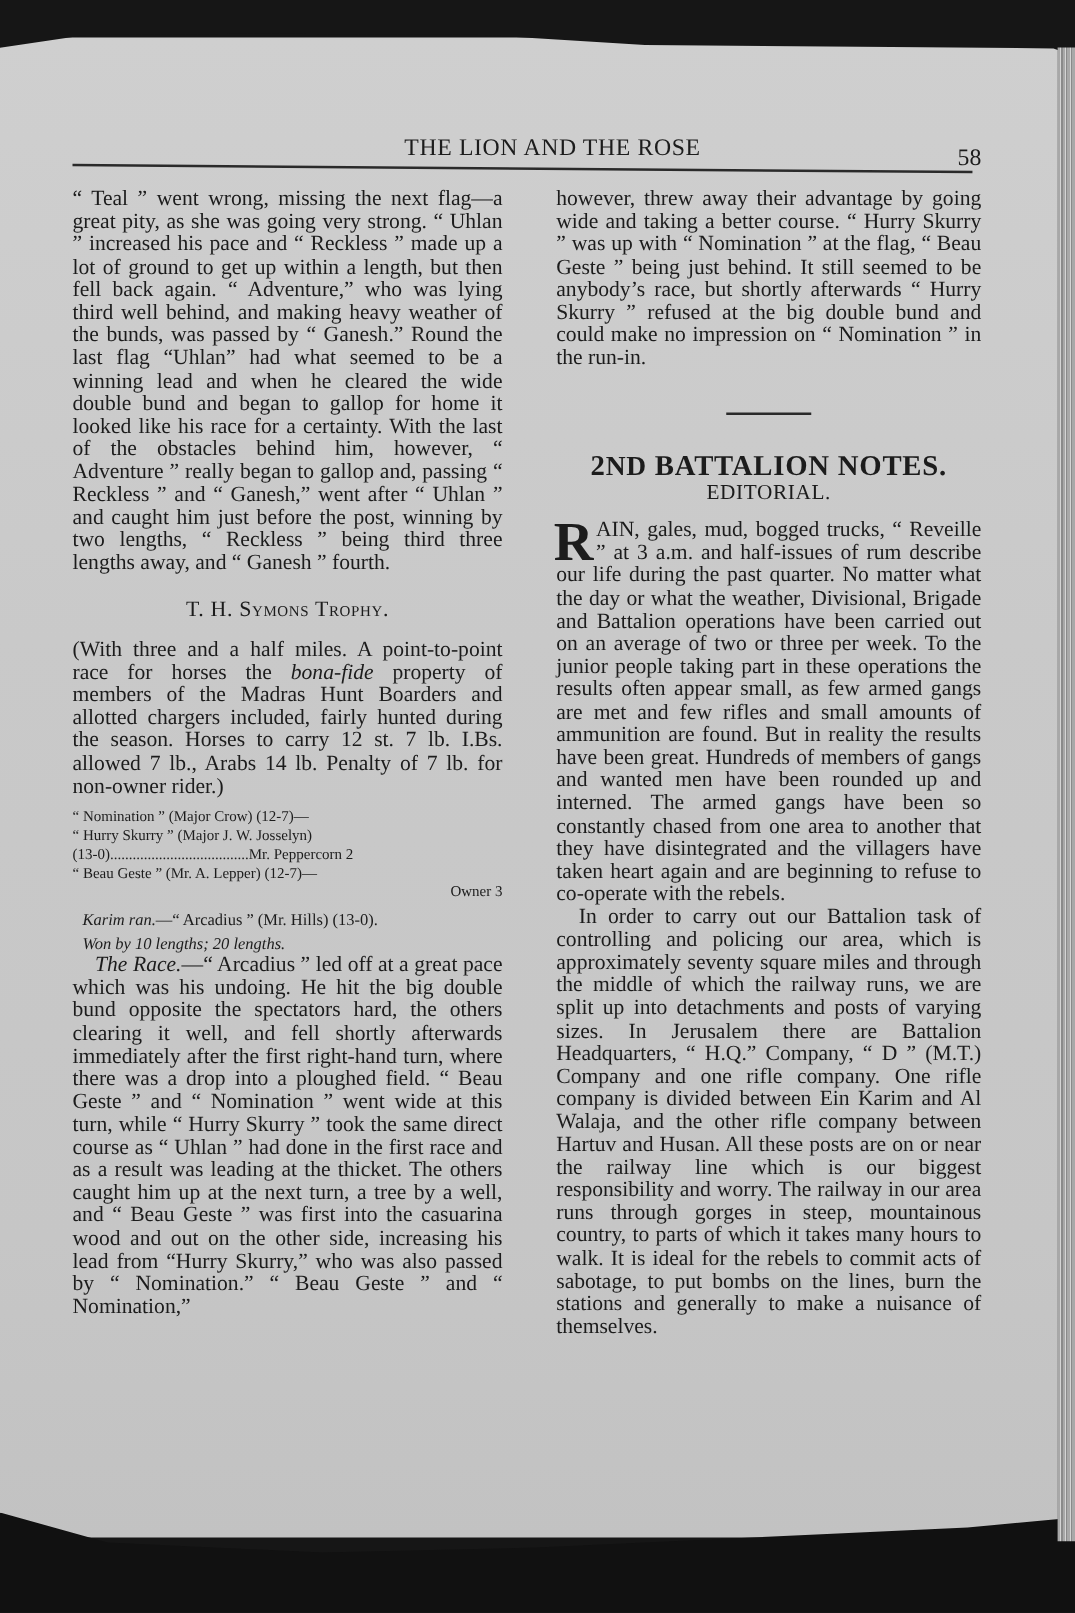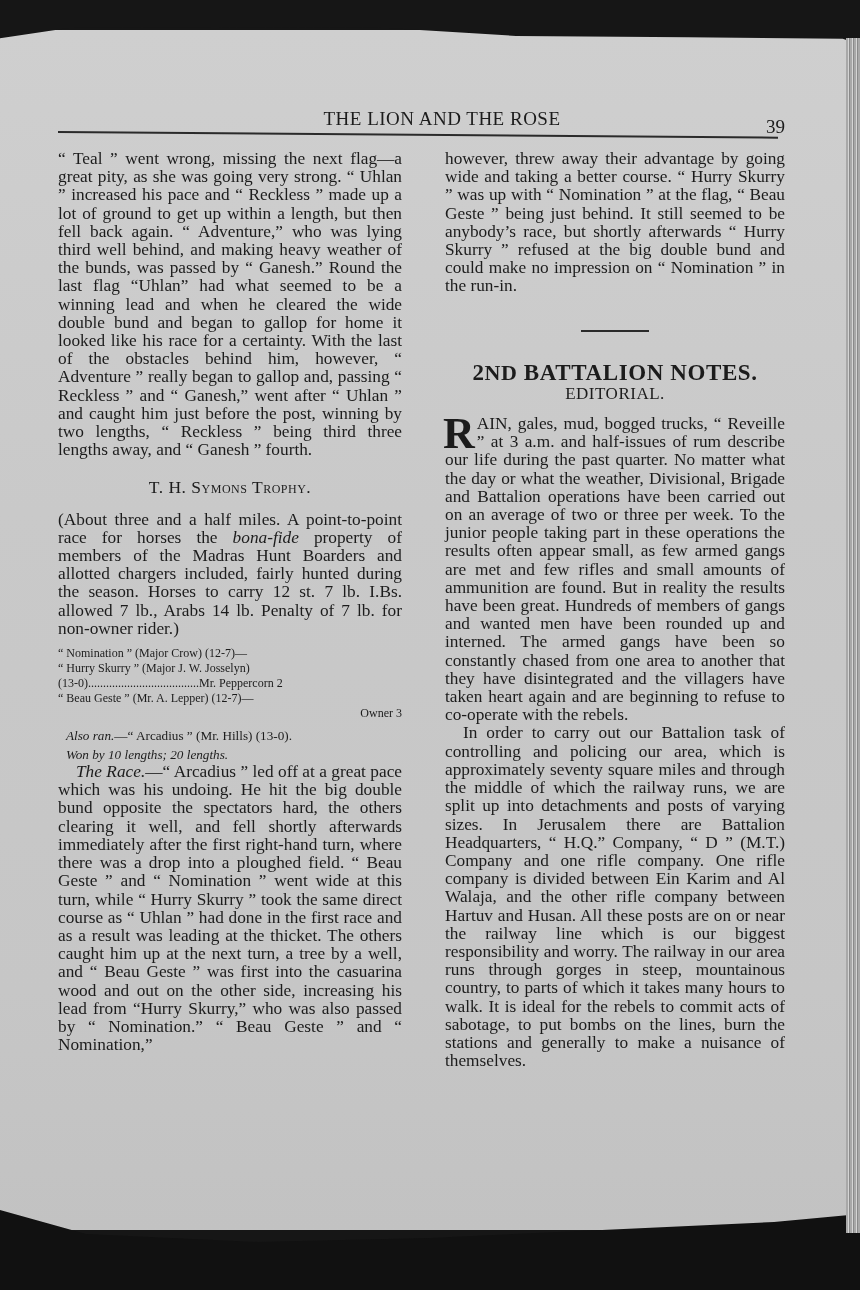--- a/index.html
+++ b/index.html
@@ -80,39 +80,39 @@
   </style>
 </head>
 <body>
 
 <div class="page"></div>
 <div class="page-top-curve"></div>
 <div class="page-bottom-curve"></div>
 <div class="edge-stack"></div>
 
 <div class="running-head">THE LION AND THE ROSE</div>
-<div class="folio">39</div>
+<div class="folio">58</div>
 <div class="head-rule"></div>
 
 <div class="col col-left">
   <p>“ Teal ” went wrong, missing the next flag—a great pity, as she was going very strong. “ Uhlan ” increased his pace and “ Reckless ” made up a lot of ground to get up within a length, but then fell back again. “ Adventure,” who was lying third well behind, and making heavy weather of the bunds, was passed by “ Ganesh.” Round the last flag “Uhlan” had what seemed to be a winning lead and when he cleared the wide double bund and began to gallop for home it looked like his race for a certainty. With the last of the obstacles behind him, however, “ Adventure ” really began to gallop and, passing “ Reckless ” and “ Ganesh,” went after “ Uhlan ” and caught him just before the post, winning by two lengths, “ Reckless ” being third three lengths away, and “ Ganesh ” fourth.</p>
 
   <div class="section-heading">T. H. Symons Trophy.</div>
 
-  <p><span>(About three and a half miles. A point-to-point race for horses the </span><em class="it">bona-fide</em><span> property of members of the Madras Hunt Boarders and allotted chargers included, fairly hunted during the season. Horses to carry 12 st. 7 lb. I.Bs. allowed 7 lb., Arabs 14 lb. Penalty of 7 lb. for non-owner rider.)</span></p>
+  <p><span>(With three and a half miles. A point-to-point race for horses the </span><em class="it">bona-fide</em><span> property of members of the Madras Hunt Boarders and allotted chargers included, fairly hunted during the season. Horses to carry 12 st. 7 lb. I.Bs. allowed 7 lb., Arabs 14 lb. Penalty of 7 lb. for non-owner rider.)</span></p>
 
   <div class="race-entry" style="margin-top:8px;">
     <span class="line">“ Nomination ” (Major Crow) (12-7)—</span>
     <span class="line">“ Hurry  Skurry ”  (Major  J.  W.  Josselyn)</span>
     <span class="line" style="text-align:justify;">(13-0).....................................Mr. Peppercorn  2</span>
     <span class="line">“ Beau Geste ” (Mr. A. Lepper) (12-7)—</span>
     <span class="right">Owner  3</span>
   </div>
 
-  <div class="also-ran"><em>Also ran.</em><span>—“ Arcadius ” (Mr. Hills) (13-0).</span></div>
+  <div class="also-ran"><em>Karim ran.</em><span>—“ Arcadius ” (Mr. Hills) (13-0).</span></div>
   <div class="also-ran" style="margin-top:2px;font-style:italic;">Won by 10 lengths; 20 lengths.</div>
 
   <p class="indent race-text"><em class="it">The Race.</em><span>—“ Arcadius ” led off at a great pace which was his undoing. He hit the big double bund opposite the spectators hard, the others clearing it well, and fell shortly afterwards immediately after the first right-hand turn, where there was a drop into a ploughed field. “ Beau Geste ” and “ Nomination ” went wide at this turn, while “ Hurry Skurry ” took the same direct course as “ Uhlan ” had done in the first race and as a result was leading at the thicket. The others caught him up at the next turn, a tree by a well, and “ Beau Geste ” was first into the casuarina wood and out on the other side, increasing his lead from “Hurry Skurry,” who was also passed by “ Nomination.” “ Beau Geste ” and “ Nomination,”</span></p>
 </div>
 
 <div class="col col-right">
   <p>however, threw away their advantage by going wide and taking a better course. “ Hurry Skurry ” was up with “ Nomination ” at the flag, “ Beau Geste ” being just behind. It still seemed to be anybody’s race, but shortly afterwards “ Hurry Skurry ” refused at the big double bund and could make no impression on “ Nomination ” in the run-in.</p>
 
   <div class="divider"></div>
 

